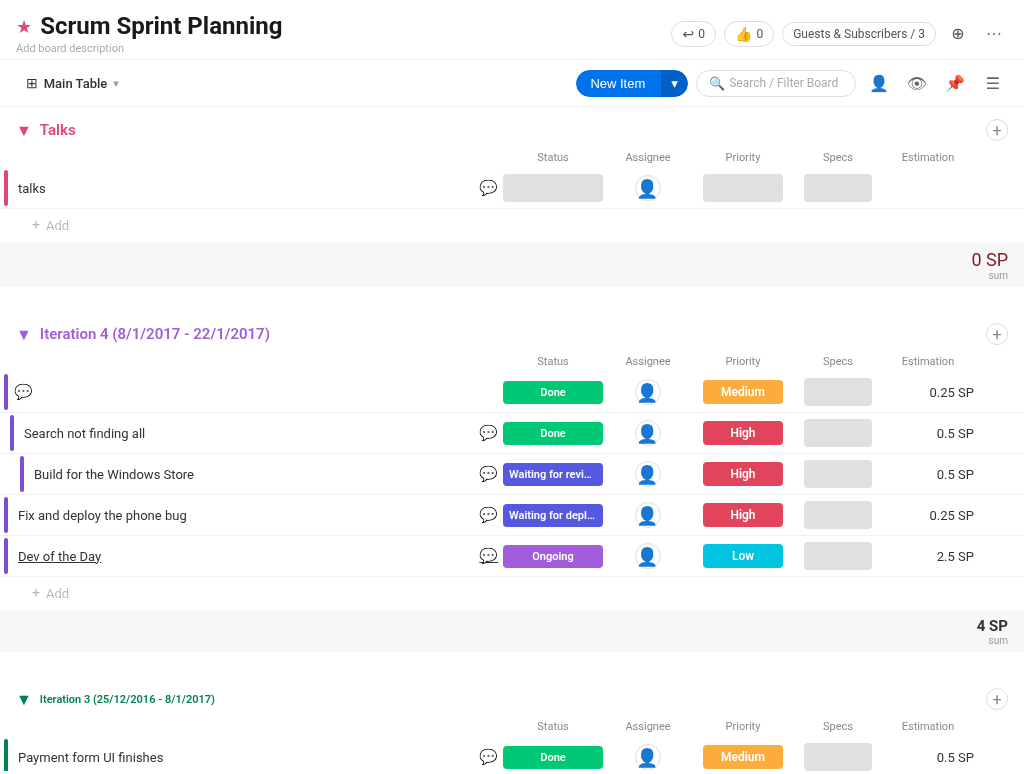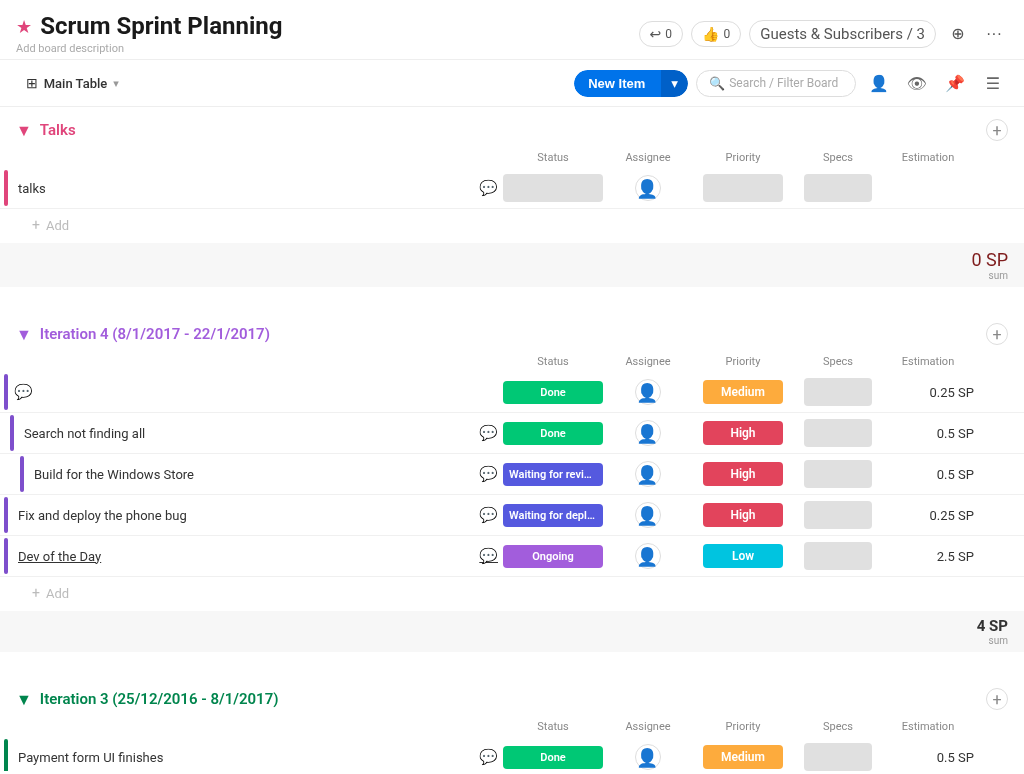--- a/index.html
+++ b/index.html
@@ -6,29 +6,29 @@
     body { font-family: -apple-system, BlinkMacSystemFont, 'Segoe UI', Roboto, sans-serif; background: #fff; color: #333; font-size: 13px; overflow-x: hidden; }
 
     
     .top-header { display: flex; align-items: center; justify-content: space-between; padding: 12px 16px 4px 16px; border-bottom: 1px solid #eee; }
     .title-area { display: flex; flex-direction: column; }
     .title-row { display: flex; align-items: center; gap: 8px; }
     .app-title { font-size: 24px; font-weight: 700; color: #1a1a1a; }
     .board-subtitle { font-size: 11px; color: #aaa; margin-top: 2px; }
     .header-actions { display: flex; align-items: center; gap: 8px; }
     .header-pill { display: flex; align-items: center; gap: 4px; border: 1px solid #ddd; border-radius: 20px; padding: 4px 10px; font-size: 12px; color: #555; cursor: pointer; }
-    .guests-pill { display: flex; align-items: center; gap: 4px; border: 1px solid #ddd; border-radius: 20px; padding: 4px 10px; font-size: 15px; color: #555; cursor: pointer; }
+    .guests-pill { display: flex; align-items: center; gap: 4px; border: 1px solid #ddd; border-radius: 20px; padding: 4px 10px; font-size: 12px; color: #555; cursor: pointer; }
     .icon-btn { width: 28px; height: 28px; border-radius: 50%; border: none; background: transparent; cursor: pointer; display: flex; align-items: center; justify-content: center; font-size: 16px; color: #555; }
 
     
     .toolbar { display: flex; align-items: center; justify-content: space-between; padding: 8px 16px; border-bottom: 1px solid #eee; }
     .toolbar-left { display: flex; align-items: center; gap: 6px; }
     .main-table-btn { display: flex; align-items: center; gap: 6px; padding: 5px 10px; border-radius: 6px; cursor: pointer; font-size: 13px; color: #333; font-weight: 500; }
     .toolbar-right { display: flex; align-items: center; gap: 8px; }
-    .new-item-btn { background: #0073ea; color: white; border: none; border-radius: 20px; padding: 6px 0 6px 14px; font-size: 13px; font-weight: 700; cursor: pointer; display: flex; align-items: center; gap: 0; }
+    .new-item-btn { background: #0073ea; color: white; border: none; border-radius: 20px; padding: 6px 0 6px 14px; font-size: 13px; font-weight: 400; cursor: pointer; display: flex; align-items: center; gap: 0; }
     .new-item-btn .btn-text { padding-right: 8px; }
     .new-item-dropdown { background: #0060c8; border-left: 1px solid rgba(255,255,255,0.3); padding: 6px 10px; border-radius: 0 20px 20px 0; cursor: pointer; }
     .search-box { border: 1px solid #ddd; border-radius: 20px; padding: 5px 12px; font-size: 12px; color: #aaa; width: 160px; display: flex; align-items: center; }
     .toolbar-icon { width: 30px; height: 30px; display: flex; align-items: center; justify-content: center; cursor: pointer; color: #666; font-size: 16px; border-radius: 50%; }
 
     
     .content { padding: 0 0 20px 0; overflow-y: auto; height: calc(774px - 110px); }
 
     
     .section { margin-bottom: 8px; }
@@ -276,21 +276,21 @@
     <div style="display:flex;flex-direction:column;align-items:flex-end;min-width:100px;">
       <span style="font-size:15px;font-weight:700;color:#333;">4 SP</span>
       <span style="font-size:10px;color:#999;">sum</span>
     </div>
   </div>
       <div style="height: 16px;"></div>
     </div>
     <div class="section">
       <div class="section-header">
     <span style="color:#00854d; font-size:16px; cursor:pointer;">▼</span>
-    <span style="font-size:15px; font-weight:600; color:#00854d;text-align:center;">Iteration 3 (25/12/2016 - 8/1/2017)</span>
+    <span style="font-size:11px; font-weight:600; color:#00854d;text-align:center;">Iteration 3 (25/12/2016 - 8/1/2017)</span>
     <span style="flex:1;"></span>
     <span style="width:22px;height:22px;border-radius:50%;border:1px solid #ddd;display:flex;align-items:center;justify-content:center;cursor:pointer;color:#888;font-size:16px;">+</span>
   </div>
       <div style="display: grid; grid-template-columns: 1fr 110px 80px 110px 80px 100px 30px; padding: 0px 16px 2px 32px;">
         <div style="font-size: 11px; color: rgb(136, 136, 136); text-align: center; padding: 2px 0px;"></div>
         <div style="font-size: 11px; color: rgb(136, 136, 136); text-align: center; padding: 2px 0px;">Status</div>
         <div style="font-size: 11px; color: rgb(136, 136, 136); text-align: center; padding: 2px 0px;">Assignee</div>
         <div style="font-size: 11px; color: rgb(136, 136, 136); text-align: center; padding: 2px 0px;">Priority</div>
         <div style="font-size: 11px; color: rgb(136, 136, 136); text-align: center; padding: 2px 0px;">Specs</div>
         <div style="font-size: 11px; color: rgb(136, 136, 136); text-align: center; padding: 2px 0px;">Estimation</div>

